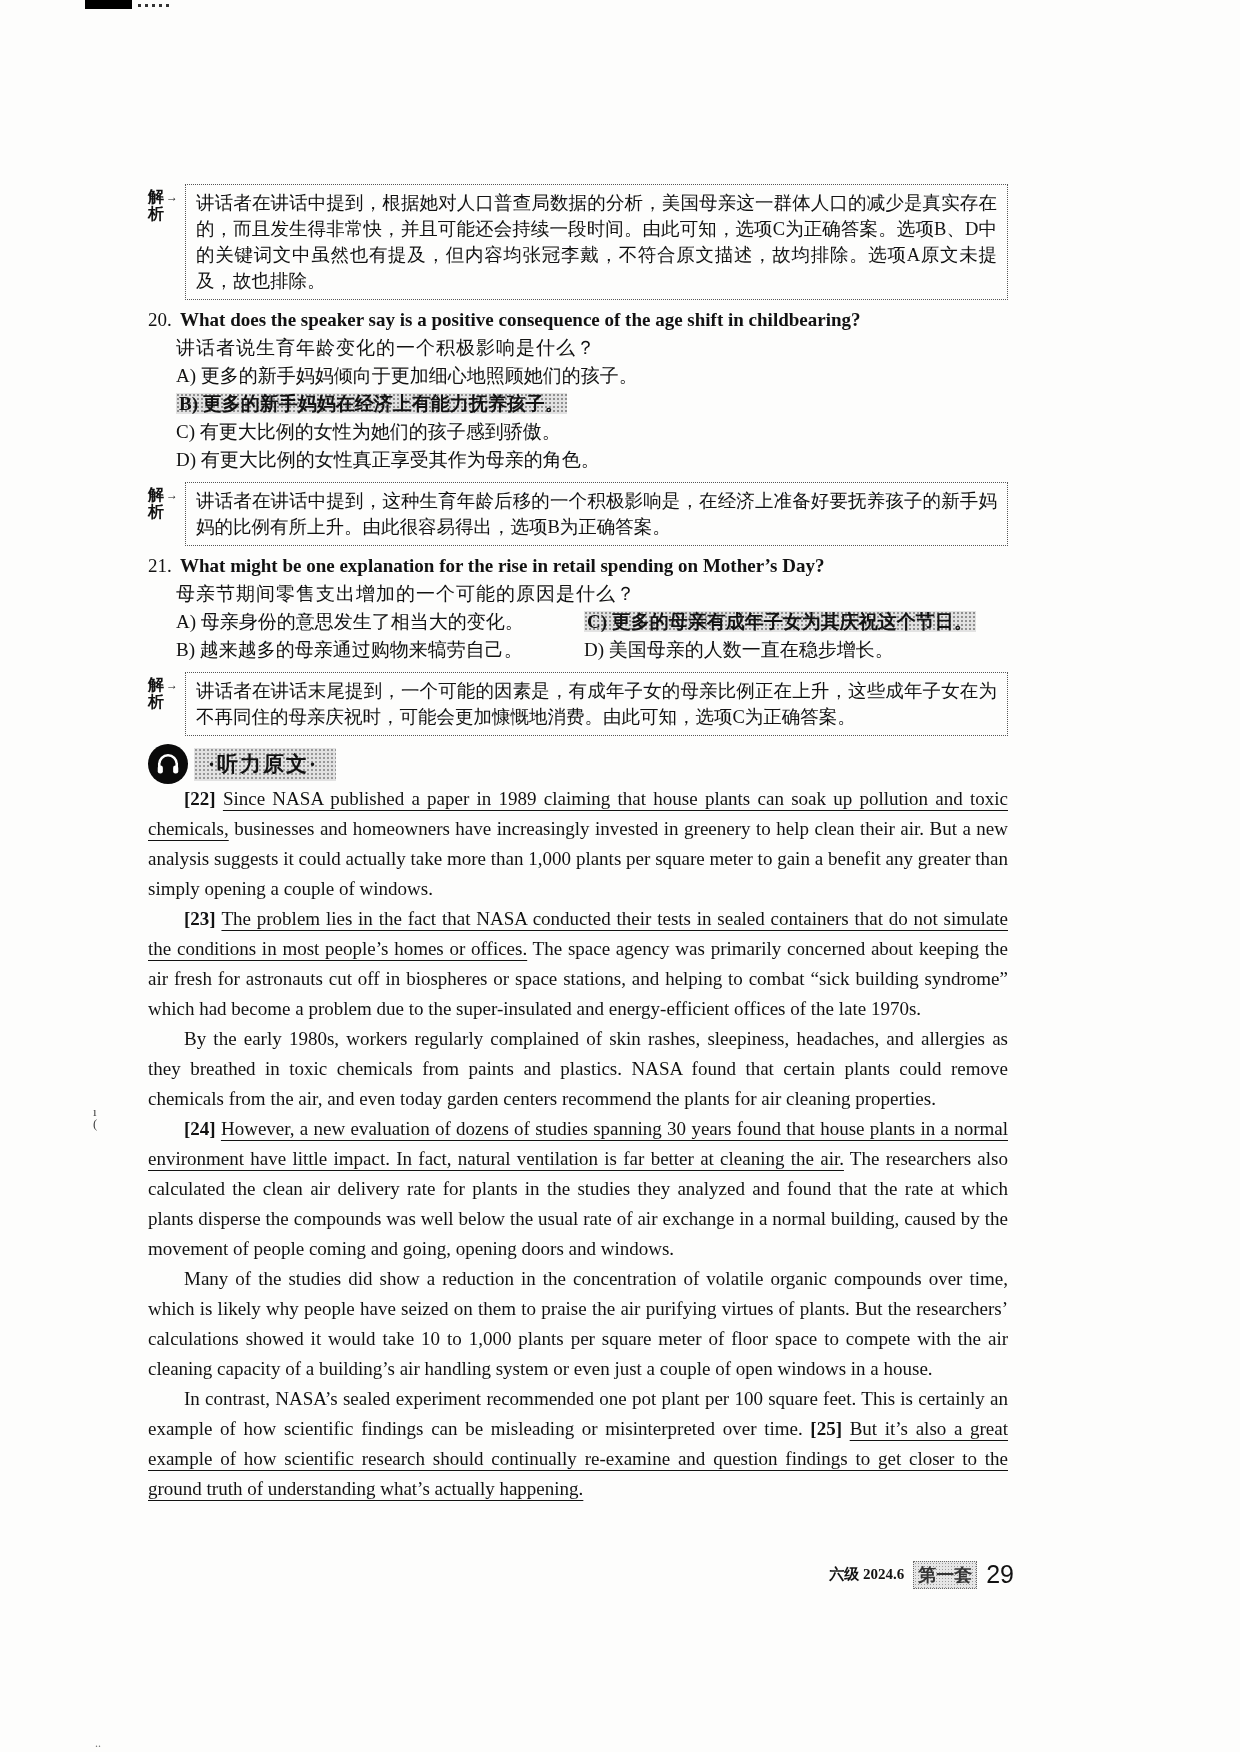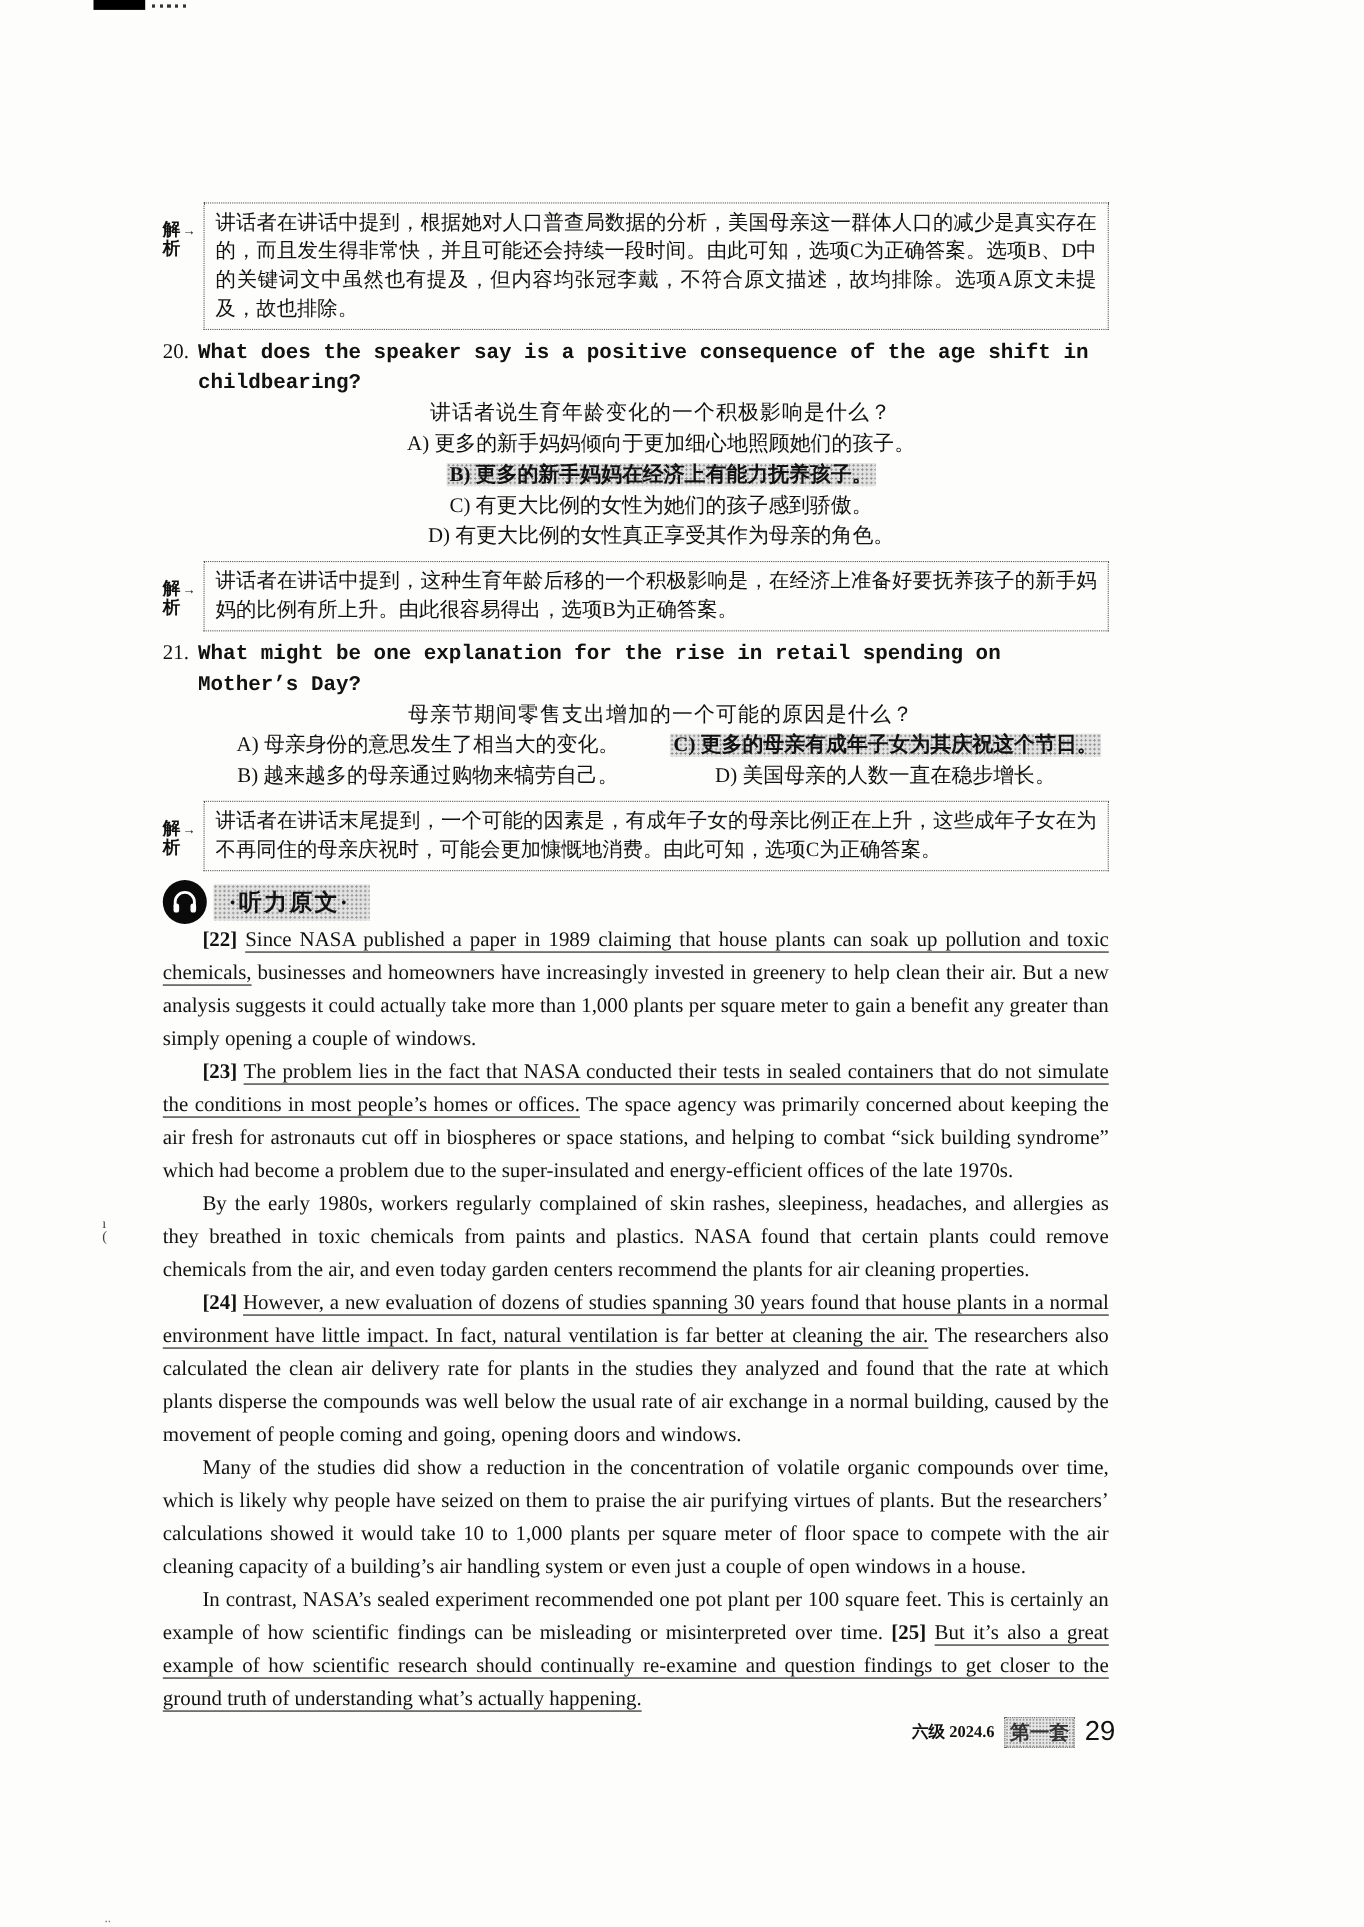--- a/index.html
+++ b/index.html
@@ -27,31 +27,30 @@
     margin-left:37px;
     border:1px dotted #555;
     padding:5px 10px;
     font-size:18.5px;line-height:26px;
     text-align:justify;
   }
   .an-label{
     position:absolute;left:0;top:4px;width:34px;
     font-weight:bold;font-size:16px;line-height:17px;
     font-family:"Liberation Serif","DejaVu Serif",serif;
-    margin-top:13px;
   }
   .an-chars{display:inline-block;width:17px;word-break:break-all;}
   .an-arrow{position:absolute;left:18px;top:1px;font-size:12px;color:#111;}
 
   
   .question{margin-top:6px;}
   .q-row{display:flex;font-size:19px;line-height:28px;}
   .q-num{width:32px;flex:none;}
-  .q-text{font-weight:bold;font-family:Liberation Mono, monospace;}
-  .q-body{margin-left:46px;text-align:center;}
+  .q-text{font-weight:bold;}
+  .q-body{margin-left:28px;}
   .kai{font-size:19px;line-height:28px;letter-spacing:1px;}
   .opt{font-size:19px;line-height:28px;}
   .hl{
     font-weight:bold;
     background-color:#e2e2e2;
     background-image:radial-gradient(circle,#8e8e8e 0.9px,transparent 1.05px);
     background-size:4px 4px;
     padding:0 3px;
   }
   .opts-2col{display:grid;grid-template-columns:390px 1fr;column-gap:18px;}

